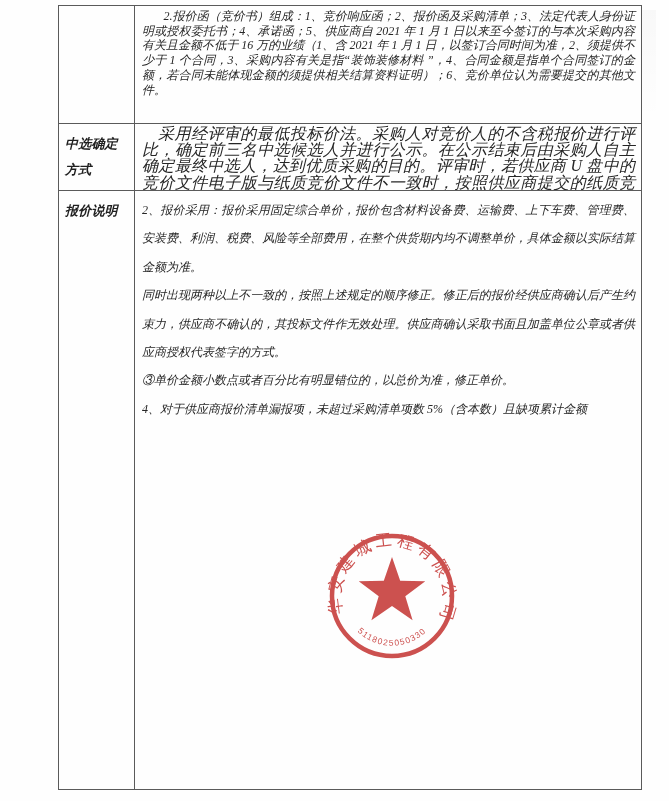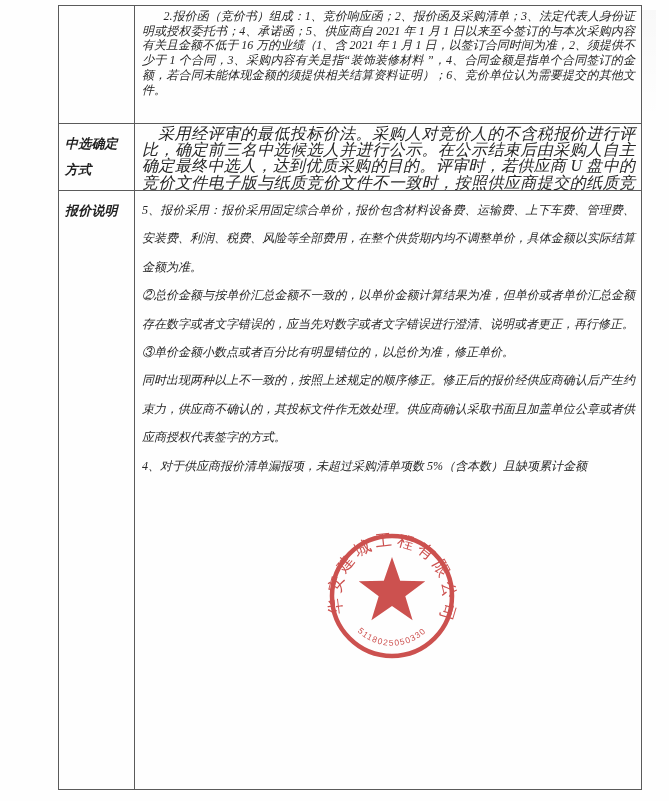--- a/index.html
+++ b/index.html
@@ -87,24 +87,23 @@
     <div class="row row-2">
       <div class="cell-label">中选确定方式</div>
       <div class="cell-content">
         <p class="indent-1">采用经评审的最低投标价法。采购人对竞价人的不含税报价进行评比，确定前三名中选候选人并进行公示。在公示结束后由采购人自主确定最终中选人，达到优质采购的目的。评审时，若供应商 U 盘中的竞价文件电子版与纸质竞价文件不一致时，按照供应商提交的纸质竞价文件进行评比。</p>
       </div>
     </div>
 
     <div class="row row-3">
       <div class="cell-label">报价说明</div>
       <div class="cell-content">
-        <p>5、报价采用：报价采用固定综合单价，报价包含材料设备费、运输费、上下车费、管理费、安装费、利润、税费、风险等全部费用，在整个供货期内均不调整单价，具体金额以实际结算金额为准。</p>
-        <p>②总价金额与按单价汇总金额不一致的，以单价金额计算结果为准，但单价或者单价汇总金额存在数字或者文字错误的，应当先对数字或者文字错误进行澄清、说明或者更正，再行修正。</p>
+        <p>2、报价采用：报价采用固定综合单价，报价包含材料设备费、运输费、上下车费、管理费、安装费、利润、税费、风险等全部费用，在整个供货期内均不调整单价，具体金额以实际结算金额为准。</p>
+        <p>同时出现两种以上不一致的，按照上述规定的顺序修正。修正后的报价经供应商确认后产生约束力，供应商不确认的，其投标文件作无效处理。供应商确认采取书面且加盖单位公章或者供应商授权代表签字的方式。</p>
         <p>③单价金额小数点或者百分比有明显错位的，以总价为准，修正单价。</p>
-        <p>同时出现两种以上不一致的，按照上述规定的顺序修正。修正后的报价经供应商确认后产生约束力，供应商不确认的，其投标文件作无效处理。供应商确认采取书面且加盖单位公章或者供应商授权代表签字的方式。</p>
         <p>4、对于供应商报价清单漏报项，未超过采购清单项数 5%（含本数）且缺项累计金额</p>
       </div>
     </div>
 
   </div>
 
   <svg class="seal" viewBox="0 0 140 140" xmlns="http://www.w3.org/2000/svg">
     <defs>
       <path id="sealTopArc" d="M 21,89 A 52,52 0 1 1 119,89" fill="none"></path>
       <path id="sealBottomArc" d="M 28,96 A 49,49 0 0 0 112,96" fill="none"></path>

